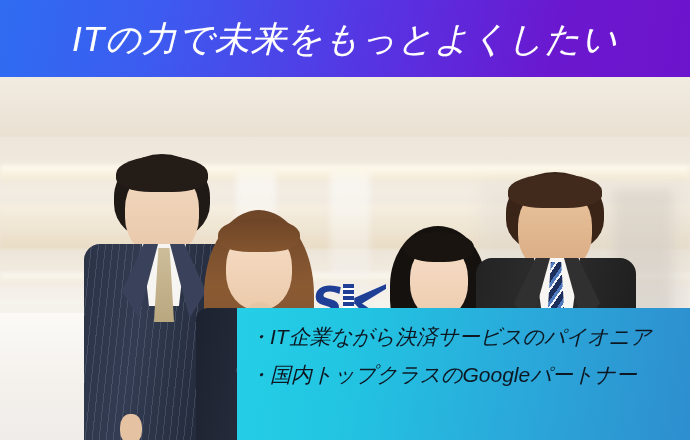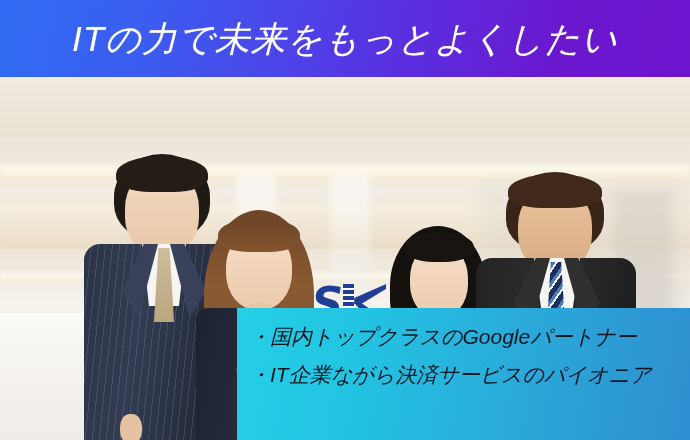--- a/index.html
+++ b/index.html
@@ -264,17 +264,17 @@
         <span class="shirt"></span>
         <span class="tie"></span>
         <span class="lapL"></span>
         <span class="lapR"></span>
       </span>
     </div>
 
   </div>
 
   <div class="features">
+    <div class="feature-line">・IT企業ながら決済サービスのパイオニア</div>
     <div class="feature-line">・国内トップクラスのGoogleパートナー</div>
-    <div class="feature-line">・IT企業ながら決済サービスのパイオニア</div>
   </div>
 
 </div>
 
 </body></html>

